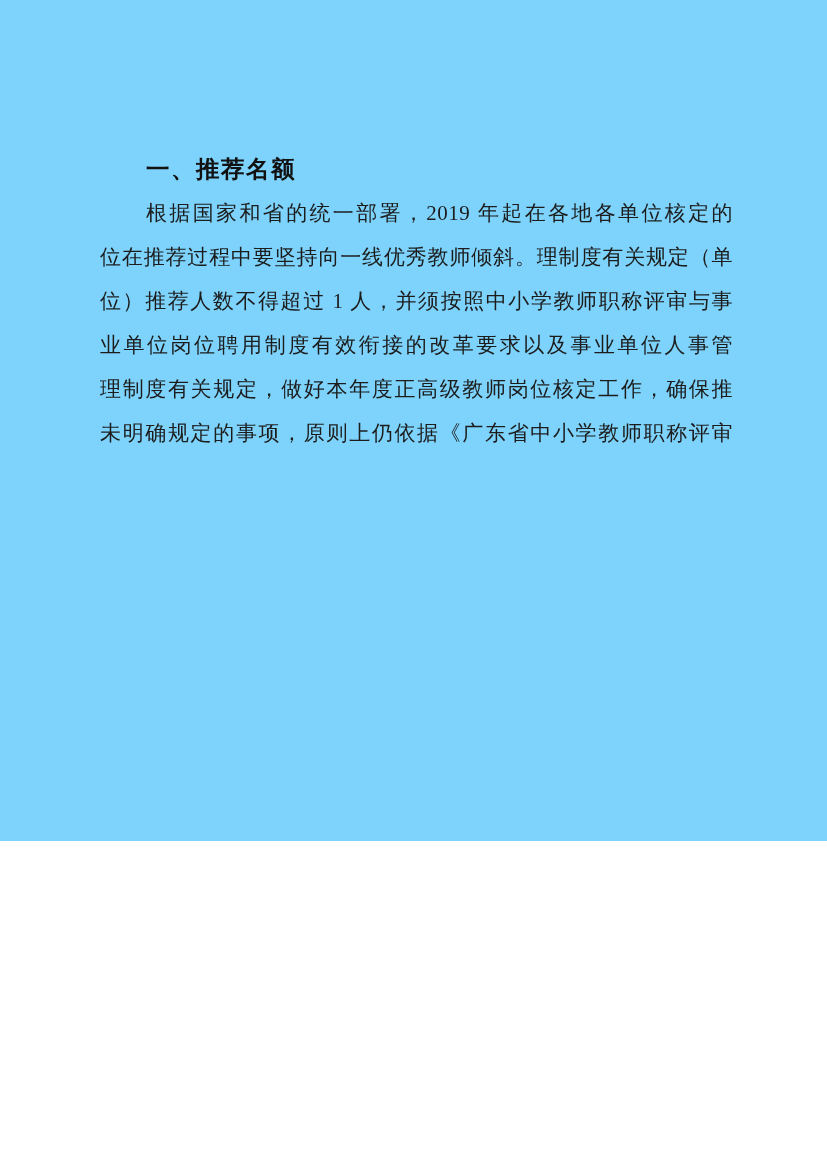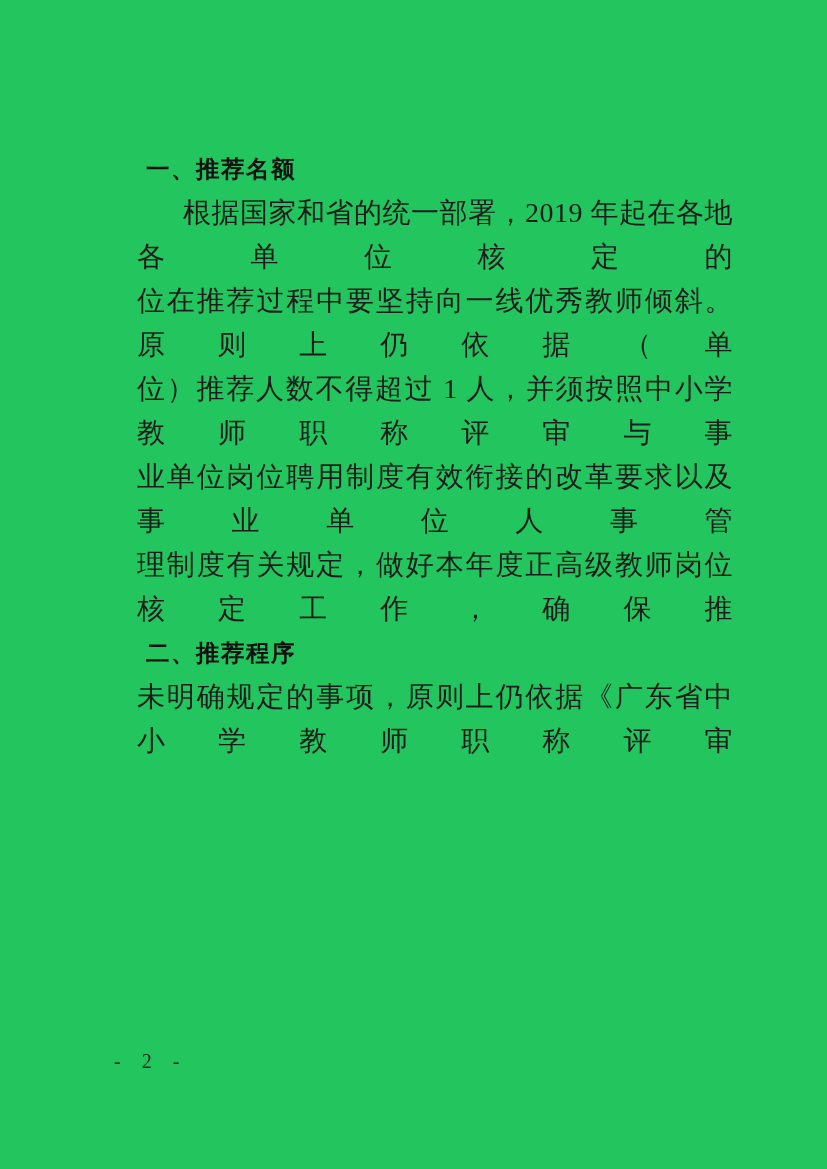--- a/index.html
+++ b/index.html
@@ -3,45 +3,44 @@
 <meta charset="utf-8">
 <style>
   html, body {
     margin: 0;
     padding: 0;
     background: #ffffff;
   }
   .page {
     position: relative;
     width: 827px;
-    height: 1169px;
-    background: #22c55e;
+    height: 841px;
+    background: #7dd3fc;
     overflow: hidden;
     color: #1c1c1c;
     font-family: "Liberation Serif", serif;
   }
   .content {
     position: absolute;
     left: 100px;
     top: 147px;
     width: 633px;
   }
   .para {
     margin: 0;
     padding: 0;
   }
   .line {
     display: block;
-    font-size: 28px;
+    font-size: 21px;
     line-height: 44px;
     letter-spacing: 0.5px;
     text-align: justify;
     text-justify: inter-character;
     white-space: normal;
-    margin-left: 37px;
   }
   .line.fill {
     text-align-last: justify;
     -moz-text-align-last: justify;
   }
   .line.indent {
     text-indent: 46px;
   }
   .heading {
     margin: 0;
@@ -66,27 +65,26 @@
 </head>
 <body>
 
 <div class="page">
   <main class="content">
 
     <h2 class="heading">一、推荐名额</h2>
 
     <p class="para">
       <span class="line indent fill">根据国家和省的统一部署，2019 年起在各地各单位核定的</span>
-      <span class="line fill">位在推荐过程中要坚持向一线优秀教师倾斜。原则上仍依据（单</span>
+      <span class="line fill">位在推荐过程中要坚持向一线优秀教师倾斜。理制度有关规定（单</span>
       <span class="line fill">位）推荐人数不得超过 1 人，并须按照中小学教师职称评审与事</span>
       <span class="line fill">业单位岗位聘用制度有效衔接的改革要求以及事业单位人事管</span>
       <span class="line fill">理制度有关规定，做好本年度正高级教师岗位核定工作，确保推</span>
     </p>
 
-    <h2 class="heading">二、推荐程序</h2>
 
     <p class="para">
       <span class="line fill">未明确规定的事项，原则上仍依据《广东省中小学教师职称评审</span>
 
     </p>
 
   </main>
 
   <span class="page-number">- 2 -</span>
 </div>

